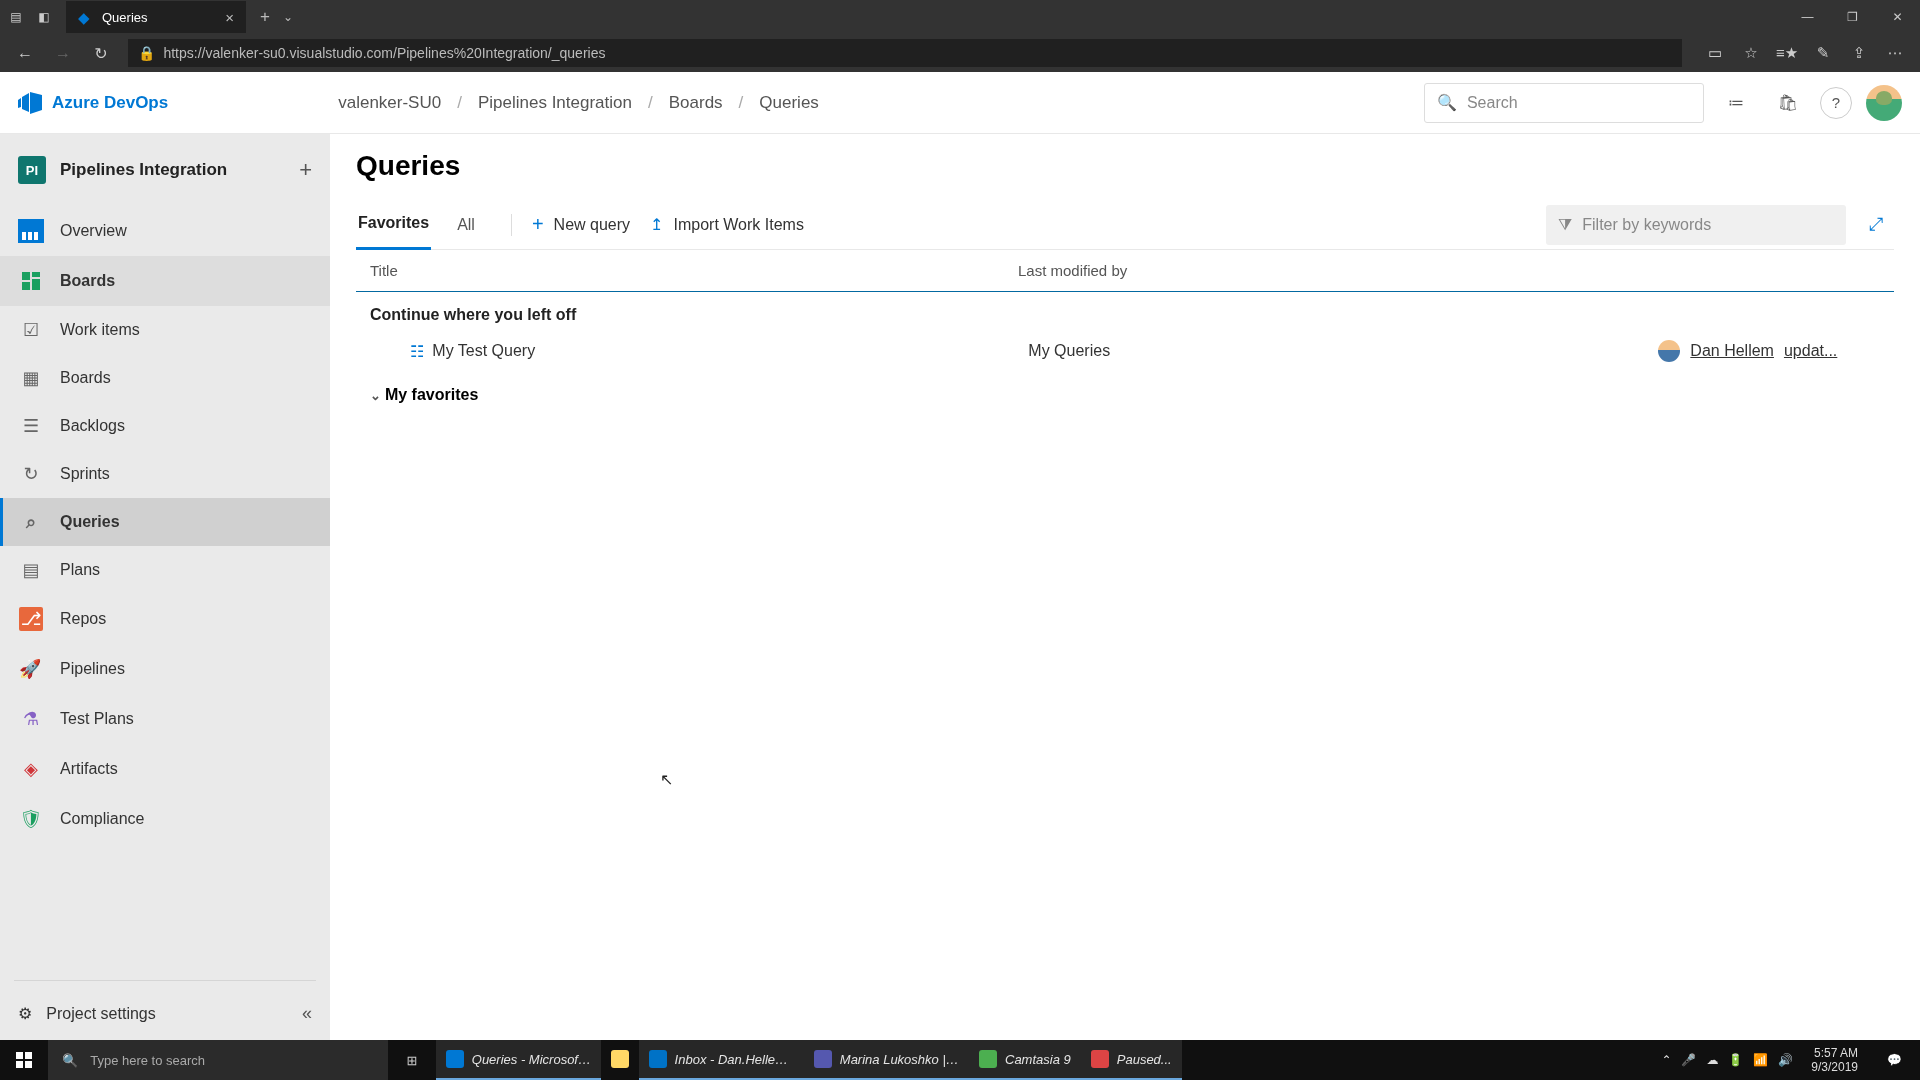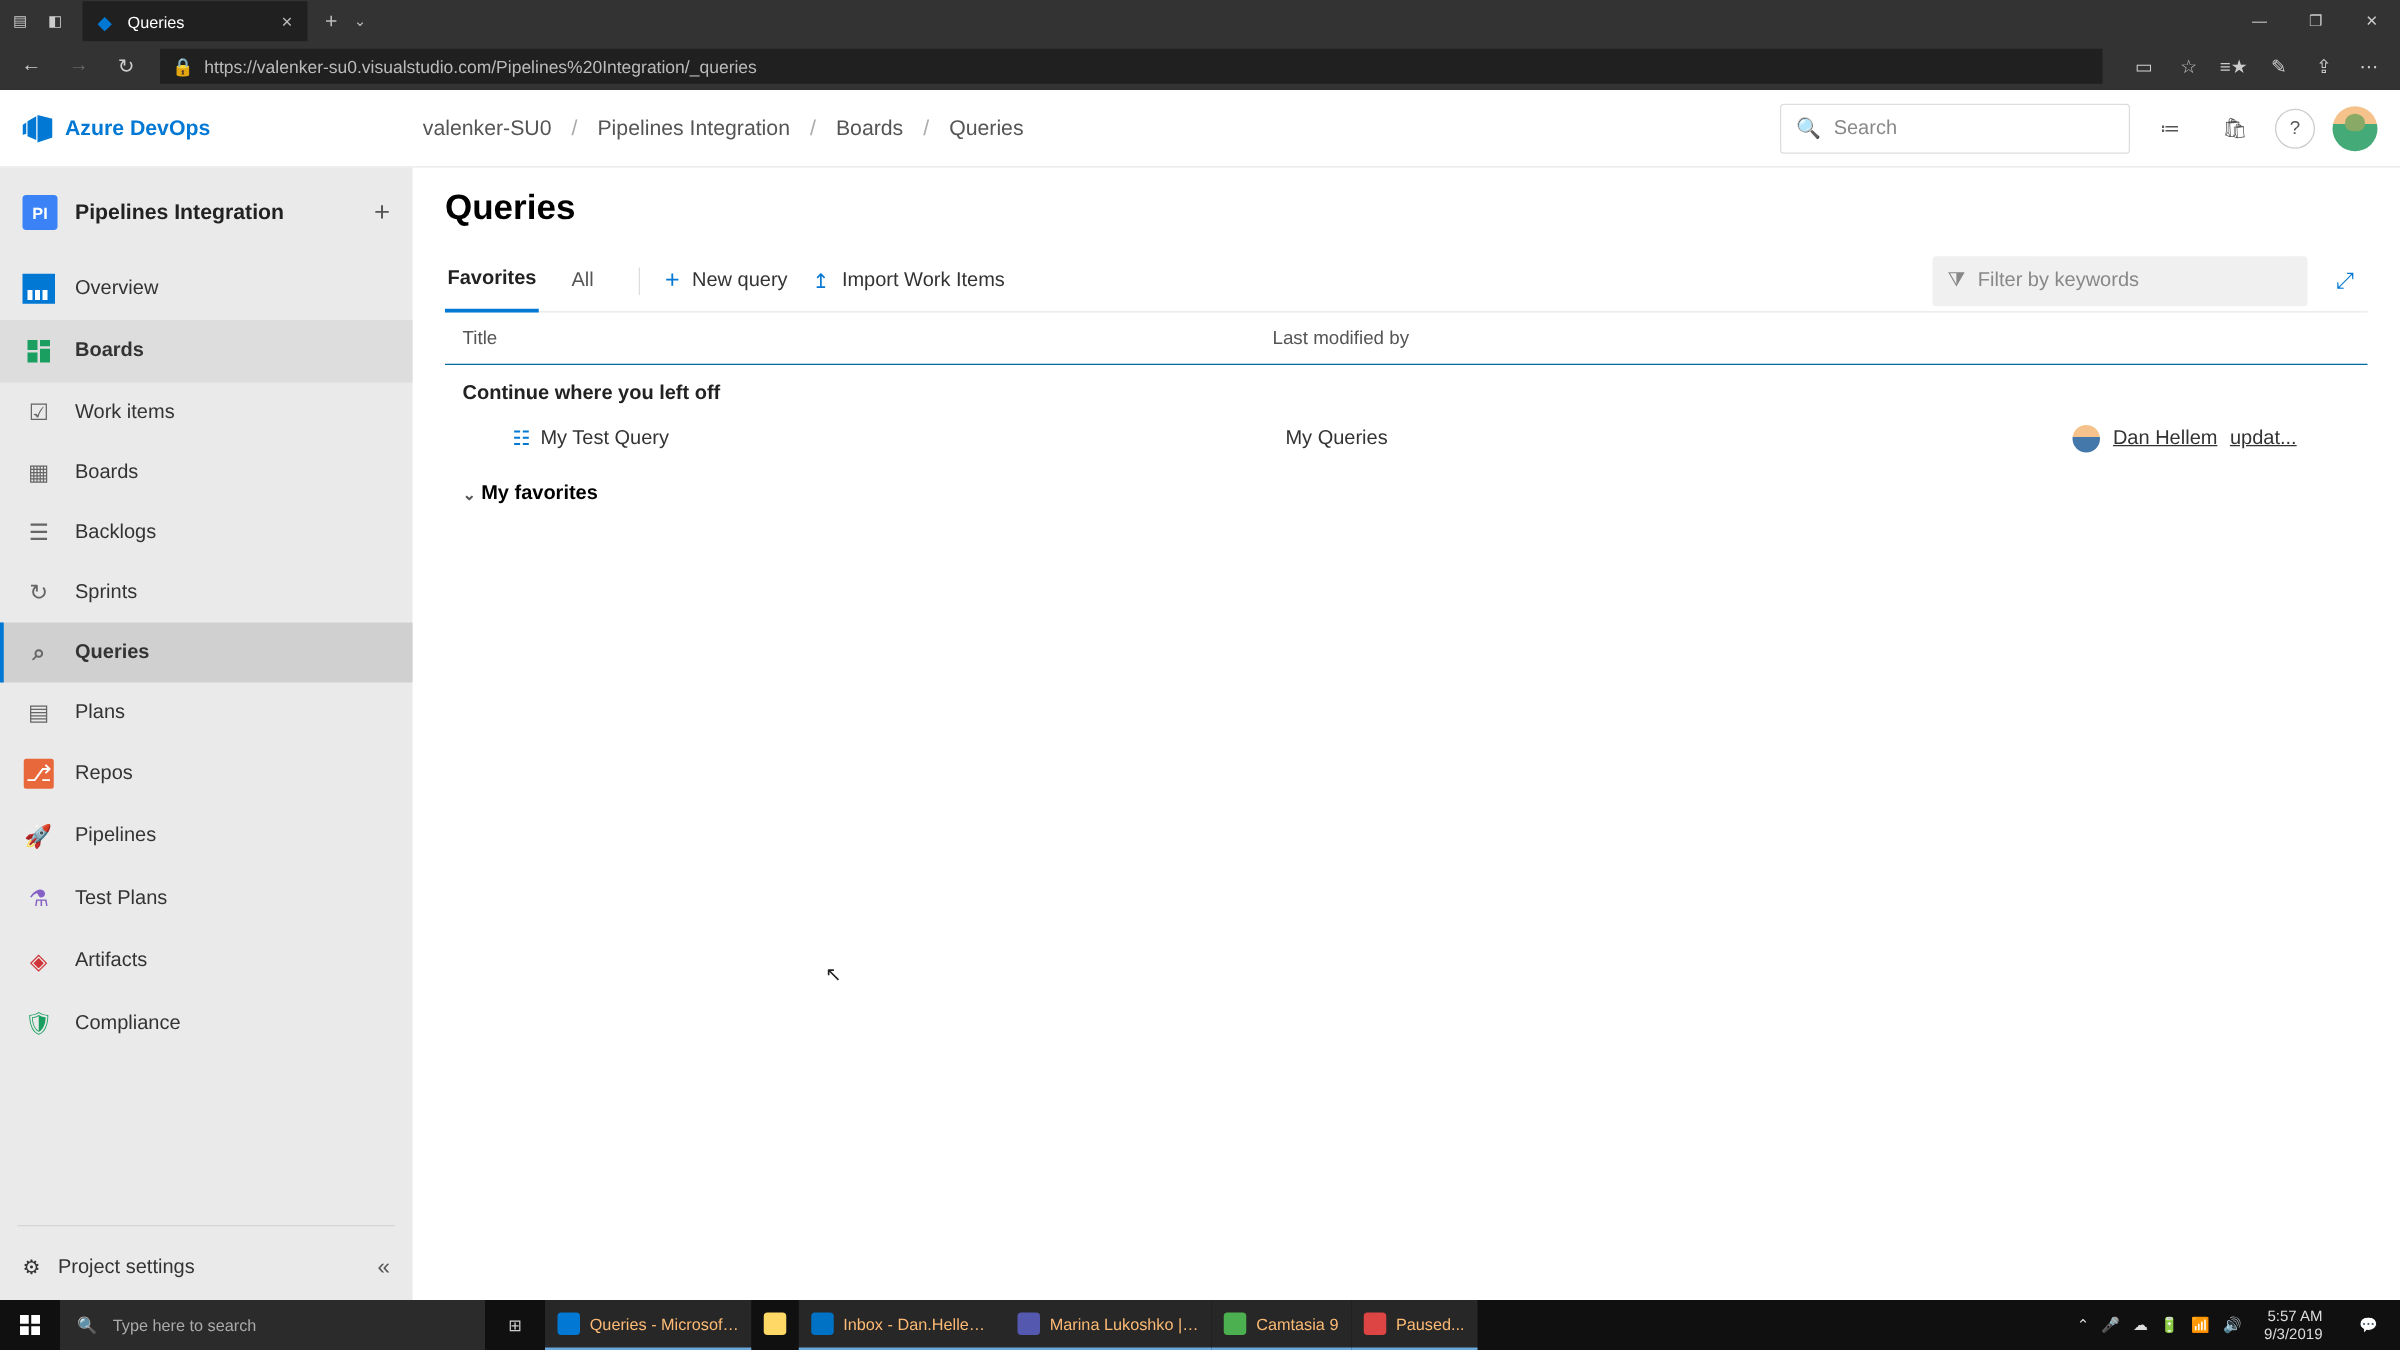--- a/index.html
+++ b/index.html
@@ -33,21 +33,21 @@
 .search-box { margin-left: auto; width: 280px; height: 40px; border: 1px solid #ddd; border-radius: 3px; display: flex; align-items: center; padding: 0 12px; gap: 10px; color: #888; font-size: 16px; }
 .hdr-icon { width: 40px; height: 40px; margin-left: 12px; display:flex;align-items:center;justify-content:center; color:#555; }
 .hdr-icon.circle { border: 1px solid #ccc; border-radius: 50%; width: 32px; height: 32px; font-size: 15px;}
 .avatar { width: 36px; height: 36px; border-radius: 50%; margin-left: 14px; background: linear-gradient(#f4c28a 40%, #4a7 40%); position: relative; }
 .avatar::after { content:""; position:absolute; top:6px; left:10px; width:16px; height:14px; background:#8a6; border-radius:50% 50% 40% 40%; }
 
 
 .app-body { display: flex; height: calc(100% - 72px - 62px - 40px); }
 .sidebar { width: 330px; background: #eaeaea; display: flex; flex-direction: column; padding-top: 12px; }
 .proj-head { display: flex; align-items: center; padding: 10px 18px; gap: 14px; }
-.proj-badge { width: 28px; height: 28px; background: #3b82f6; color: #fff; border-radius: 3px; display:flex;align-items:center;justify-content:center; font-size:13px; font-weight:600;}
+.proj-badge { width: 28px; height: 28px; background: #0f766e; color: #fff; border-radius: 3px; display:flex;align-items:center;justify-content:center; font-size:13px; font-weight:600;}
 .proj-name { font-weight: 600; font-size: 17px; color: #222; }
 .proj-plus { margin-left: auto; color: #555; font-size: 22px; font-weight: 300; }
 
 .nav-item { display: flex; align-items: center; height: 50px; padding: 0 18px; gap: 16px; font-size: 16px; color: #333; cursor: pointer; }
 .nav-item .ic { width: 26px; height: 26px; display:flex;align-items:center;justify-content:center; font-size: 18px;}
 .nav-item.top-space { margin-top: 12px; }
 .nav-item.sub { padding-left: 18px; height: 48px; font-size: 16px; }
 .nav-item.sub .ic { color: #666; }
 .nav-item.active-group { background: #ddd; font-weight: 600; }
 .nav-item.active-group .ic svg { fill:#1a9f60; }
@@ -101,21 +101,21 @@
 
 .taskbar { position:absolute; bottom:0; left:0; right:0; height:40px; background:#101010; display:flex; align-items:center; color:#fff; font-size:13px;}
 .start { width:48px; height:40px; display:flex;align-items:center;justify-content:center;}
 .start-grid { width:16px; height:16px; display:grid; grid-template:1fr 1fr/1fr 1fr; gap:2px;}
 .start-grid span{background:#fff;}
 .search-task { width:340px; height:40px; background:#2b2b2b; display:flex;align-items:center; padding:0 14px; gap:12px; color:#aaa;}
 .task-ic { width:48px; height:40px; display:flex;align-items:center;justify-content:center; color:#ccc;}
 .task-app { height:40px; display:flex; align-items:center; padding: 0 10px; gap:8px; border-bottom: 2px solid transparent; max-width: 165px;}
 .task-app.active { background:#272727; border-bottom-color:#6aa8de;}
 .task-app .app-ic { width:18px; height:18px; border-radius:3px;}
-.task-app span { white-space:nowrap; overflow:hidden; text-overflow:ellipsis; color:#fdba74;}
+.task-app span { white-space:nowrap; overflow:hidden; text-overflow:ellipsis; color:#e5e5e5;font-style:italic;}
 .tray { margin-left:auto; display:flex; align-items:center; gap:10px; padding-right:6px; color:#ddd; font-size:12px;}
 .clock { text-align:right; line-height:1.2; padding: 0 8px;}
 .notif { width:38px; height:40px; display:flex;align-items:center;justify-content:center;}
 .cursor { position: absolute; left: 660px; top: 770px; font-size: 16px; color:#222; pointer-events:none;}
 </style>
 </head>
 <body>
 
 <div class="browser-chrome">
   <div class="tab-bar">

